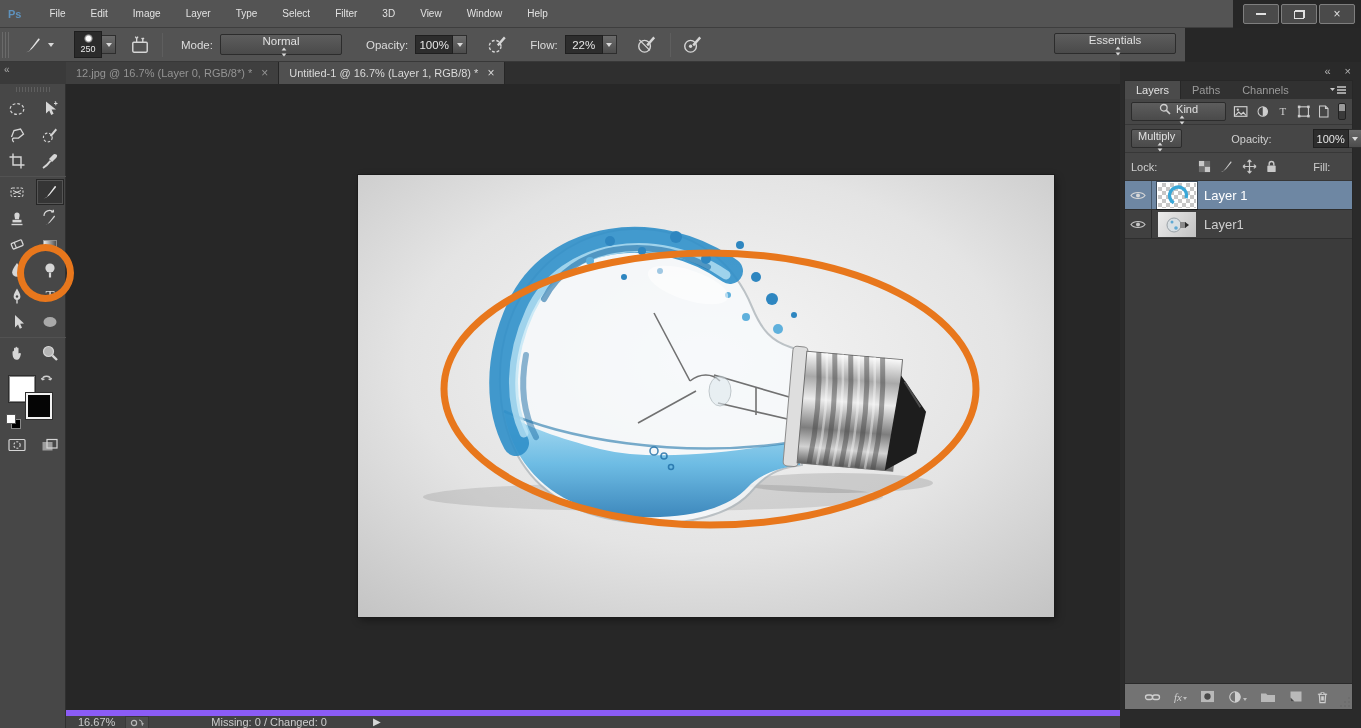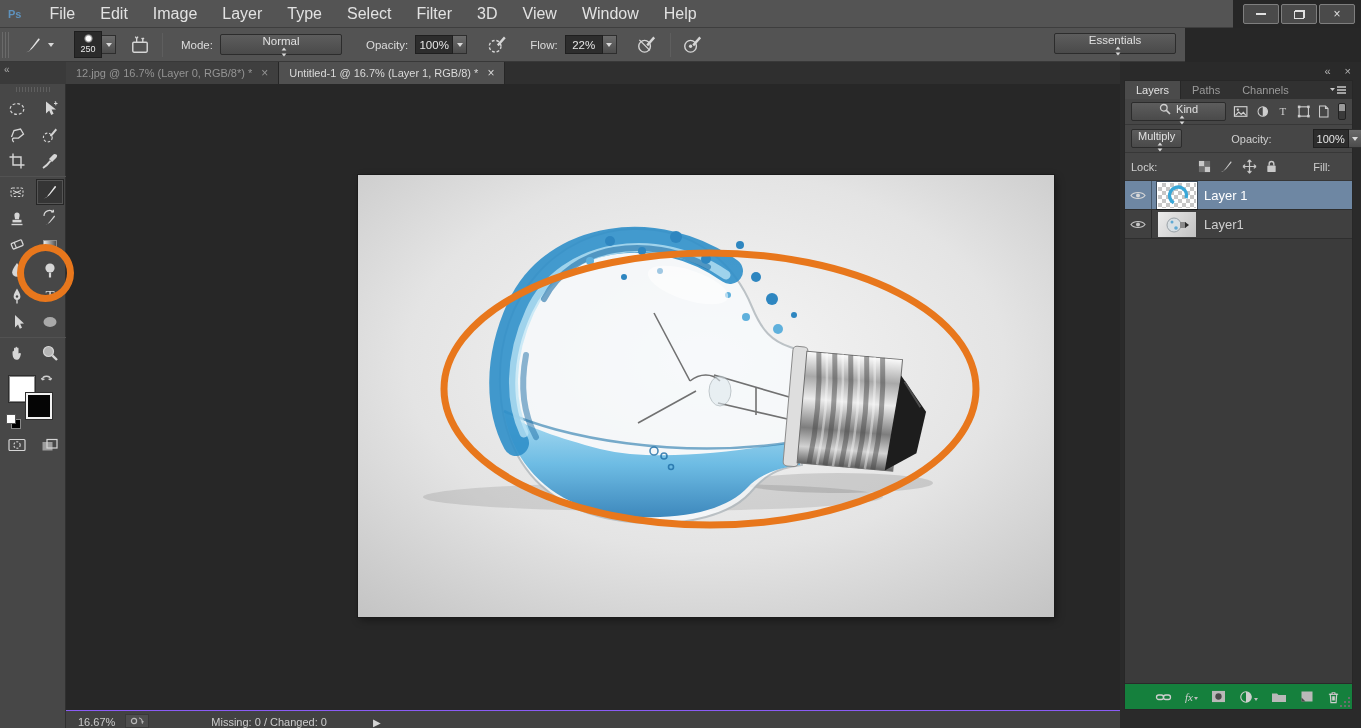--- a/index.html
+++ b/index.html
@@ -3,21 +3,21 @@
 <meta charset="utf-8">
 <style>
   * { margin:0; padding:0; box-sizing:border-box; }
   html,body { width:1361px; height:728px; overflow:hidden; }
   body { position:relative; background:#272727; font-family:"Liberation Sans",sans-serif; color:#d6d6d6; -webkit-font-smoothing:antialiased; }
   svg { display:block; }
 
   
   .menubar { position:absolute; left:0; top:0; width:1361px; height:28px; background:#545454; display:flex; align-items:center; border-bottom:1px solid #3e3e3e; }
   .ps-logo { font-weight:bold; font-size:11px; color:#5e92bd; margin:0 0 0 8px; letter-spacing:0; }
-  .menus { display:flex; gap:25px; margin-left:28px; font-size:16px; color:#e2e2e2; }
+  .menus { display:flex; gap:25px; margin-left:28px; font-size:10px; color:#e2e2e2; }
   .menus span { cursor:default; }
   .winctrl { position:absolute; right:0; top:0; width:128px; height:28px; background:#262626; display:flex; align-items:center; justify-content:flex-end; gap:2px; padding-right:6px; }
   .winbtn { width:36px; height:20px; background:#4a4a4a; border:1px solid #7e7e7e; border-radius:2px; display:flex; align-items:center; justify-content:center; font-size:12px; color:#e0e0e0; }
   .winbtn .bar { width:10px; height:2px; background:#e0e0e0; }
   .winbtn .restore { position:relative; width:11px; height:9px; }
   .winbtn .restore::before { content:""; position:absolute; right:0; top:0; width:8px; height:6px; border:1px solid #e0e0e0; }
   .winbtn .restore::after { content:""; position:absolute; left:0; bottom:0; width:8px; height:6px; border:1px solid #e0e0e0; background:#4a4a4a; }
 
   
   .optionsbar { position:absolute; left:0; top:28px; width:1185px; height:34px; background:#535353; border-bottom:1px solid #383838; display:flex; align-items:center; font-size:11.5px; color:#dcdcdc; }
@@ -62,21 +62,21 @@
   .mini-swatch::before { content:""; position:absolute; left:0; top:0; width:8px; height:8px; background:#fff; border:1px solid #555; z-index:2; }
   .mini-swatch::after { content:""; position:absolute; left:5px; top:5px; width:8px; height:8px; background:#000; border:1px solid #888; }
   .swap-icon { position:absolute; left:40px; top:2px; }
   .orange-ring { position:absolute; left:17px; top:160px; width:57px; height:58px; border:7px solid #e8771c; border-radius:50%; z-index:6; pointer-events:none; }
 
   
   .workspace { position:absolute; left:66px; top:84px; width:1054px; height:626px; background:#272727; }
   .canvas { position:absolute; left:292px; top:91px; width:696px; height:442px; box-shadow:0 0 0 1px #1b1b1b, 2px 3px 8px rgba(0,0,0,.4); }
 
   
-  .statusbar { position:absolute; left:66px; top:710px; width:1054px; height:18px; background:#424242; border-top:1px solid #8b5cf6; display:flex; align-items:flex-end; font-size:11px; color:#cccccc; }
+  .statusbar { position:absolute; left:66px; top:710px; width:1054px; height:18px; background:#424242; border-top:6px solid #8b5cf6; display:flex; align-items:flex-start; font-size:11px; color:#cccccc; }
   .statusbar .zoomval { margin-left:12px; }
   .status-gear { width:24px; height:14px; margin-left:10px; background:#4e4e4e; border:1px solid #393939; display:flex; align-items:center; justify-content:center; }
   .statusbar .msg { margin-left:62px; }
   .statusbar .playbtn { margin-left:46px; font-size:10px; color:#d6d6d6; }
 
   
   .dock { position:absolute; left:1120px; top:62px; width:241px; height:666px; background:#2a2a2a; }
   .dock-header { height:18px; display:flex; align-items:center; justify-content:flex-end; gap:14px; padding-right:10px; font-size:11px; color:#b5b5b5; }
   .panel { position:absolute; left:4px; top:18px; width:229px; height:630px; display:flex; flex-direction:column; background:#464646; border:1px solid #272727; }
   .panel-tabs { height:18px; background:#313131; display:flex; align-items:stretch; font-size:11px; }
@@ -94,21 +94,21 @@
   .lockicons { display:flex; align-items:center; gap:8px; margin-left:6px; }
   .layers-list { flex:1; background:#3b3b3b; overflow:hidden; }
   .layer-row { height:29px; display:flex; align-items:center; border-bottom:1px solid #2e2e2e; font-size:13px; }
   .layer-row.selected { background:#6e87a3; color:#ffffff; }
   .layer-row.normal { background:#404040; color:#cfcfcf; }
   .eye-cell { width:27px; align-self:stretch; display:flex; align-items:center; justify-content:center; border-right:1px solid rgba(0,0,0,.35); }
   .thumb { width:38px; height:25px; margin:0 8px 0 6px; position:relative; }
   .thumb.checker { background:repeating-conic-gradient(#c6c6c6 0 25%, #ffffff 0 50%) 0 0/8px 8px; }
   .thumb.selectedthumb { outline:1px solid #ffffff; box-shadow:0 0 0 2px rgba(0,0,0,.45); }
   .thumb.imgthumb { background:linear-gradient(125deg,#ececec,#c2c2c2); }
-  .panel-bottombar { height:26px; background:#15803d; border-top:1px solid #2a2a2a; display:flex; align-items:center; justify-content:flex-end; gap:13px; padding-right:12px; position:relative; }
+  .panel-bottombar { height:26px; background:#737373; border-top:1px solid #2a2a2a; display:flex; align-items:center; justify-content:flex-end; gap:13px; padding-right:23px; position:relative; }
   .fx-label { font-size:11px; font-style:italic; color:#d0d0d0; font-family:"Liberation Serif",serif; }
   .corner-grip { position:absolute; right:1px; bottom:1px; width:13px; height:13px; background:
       radial-gradient(circle at 11px 3px,#6d6d6d 1px,transparent 1.4px),
       radial-gradient(circle at 11px 7px,#6d6d6d 1px,transparent 1.4px),
       radial-gradient(circle at 7px 7px,#6d6d6d 1px,transparent 1.4px),
       radial-gradient(circle at 11px 11px,#6d6d6d 1px,transparent 1.4px),
       radial-gradient(circle at 7px 11px,#6d6d6d 1px,transparent 1.4px),
       radial-gradient(circle at 3px 11px,#6d6d6d 1px,transparent 1.4px); }
   .minitri { width:0; height:0; border-left:2.5px solid transparent; border-right:2.5px solid transparent; border-top:3.5px solid #bdbdbd; align-self:flex-end; margin-left:1px; margin-bottom:3px; }
 </style>

